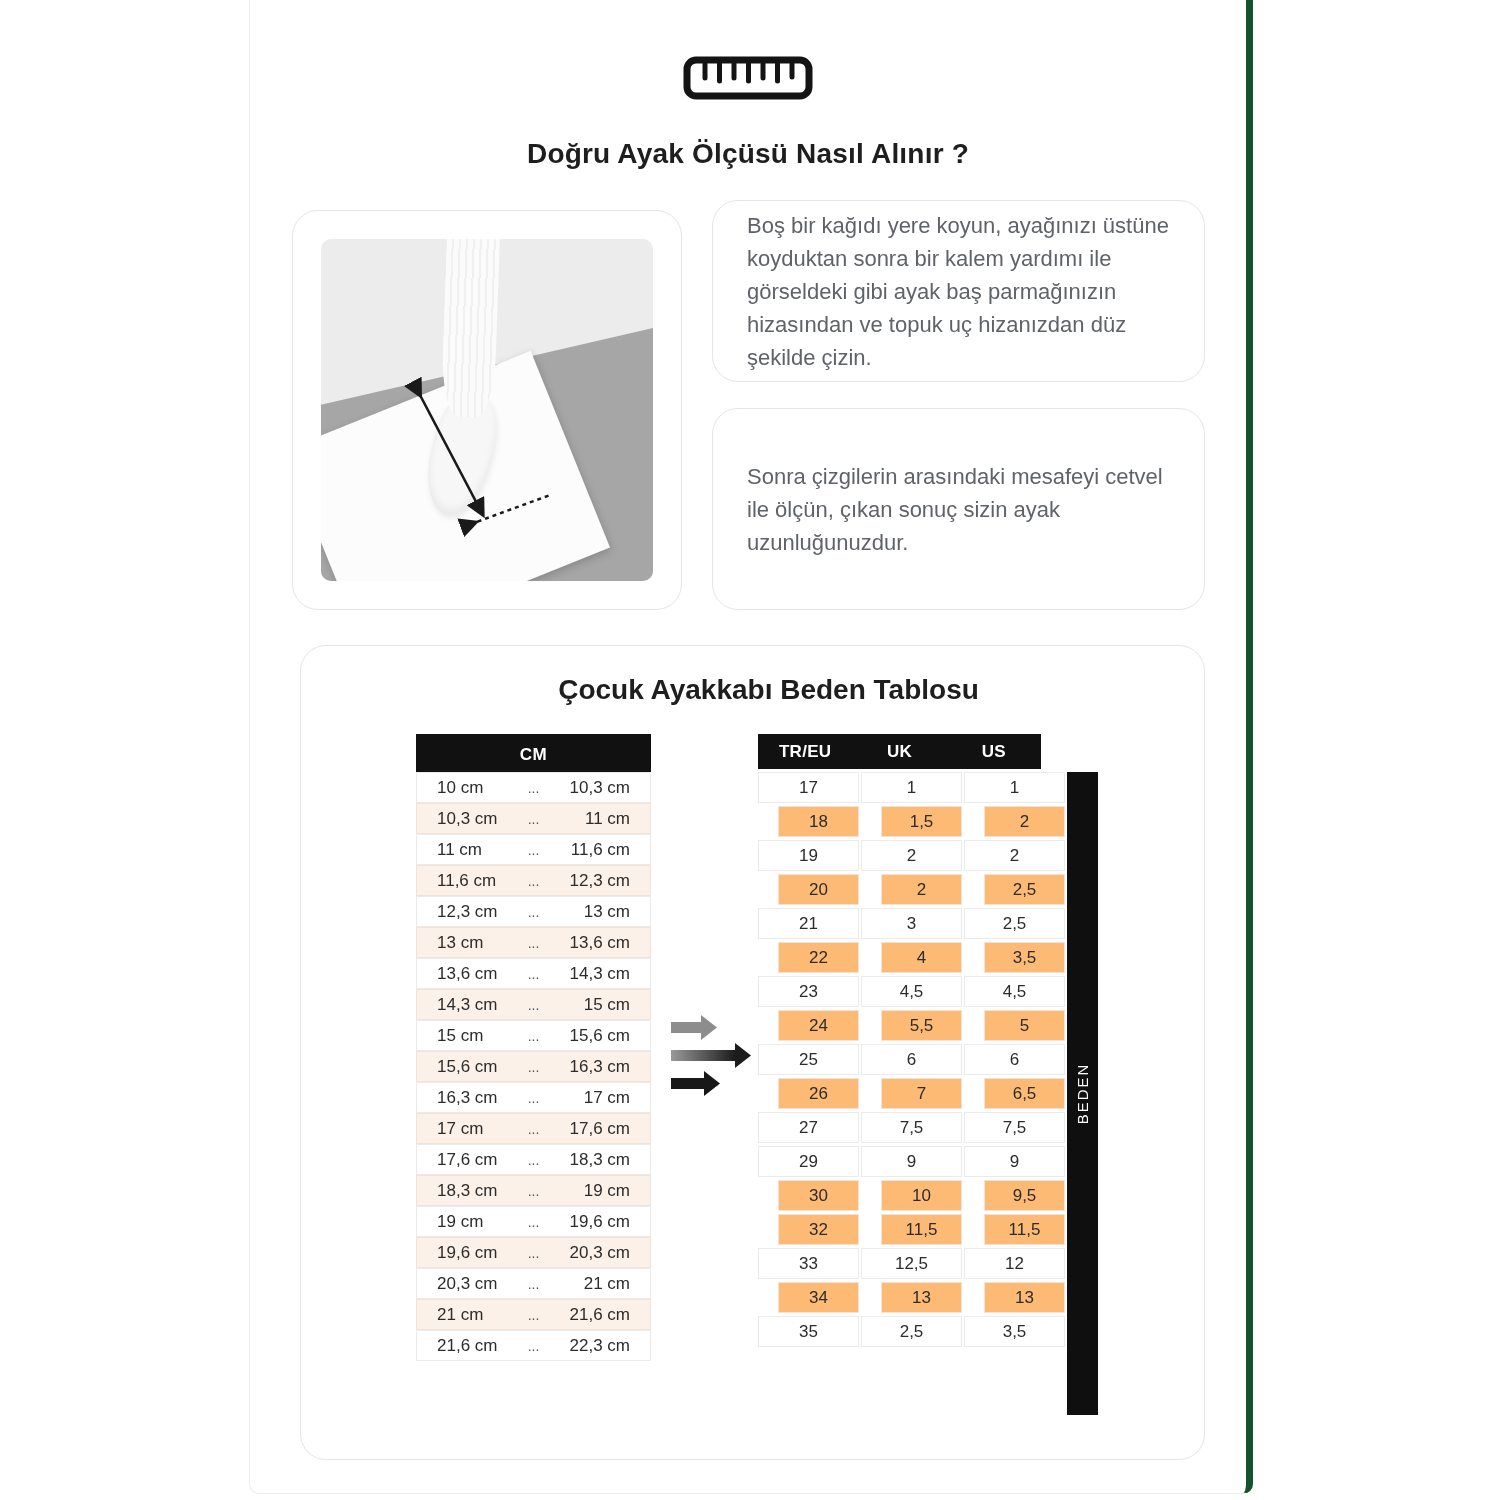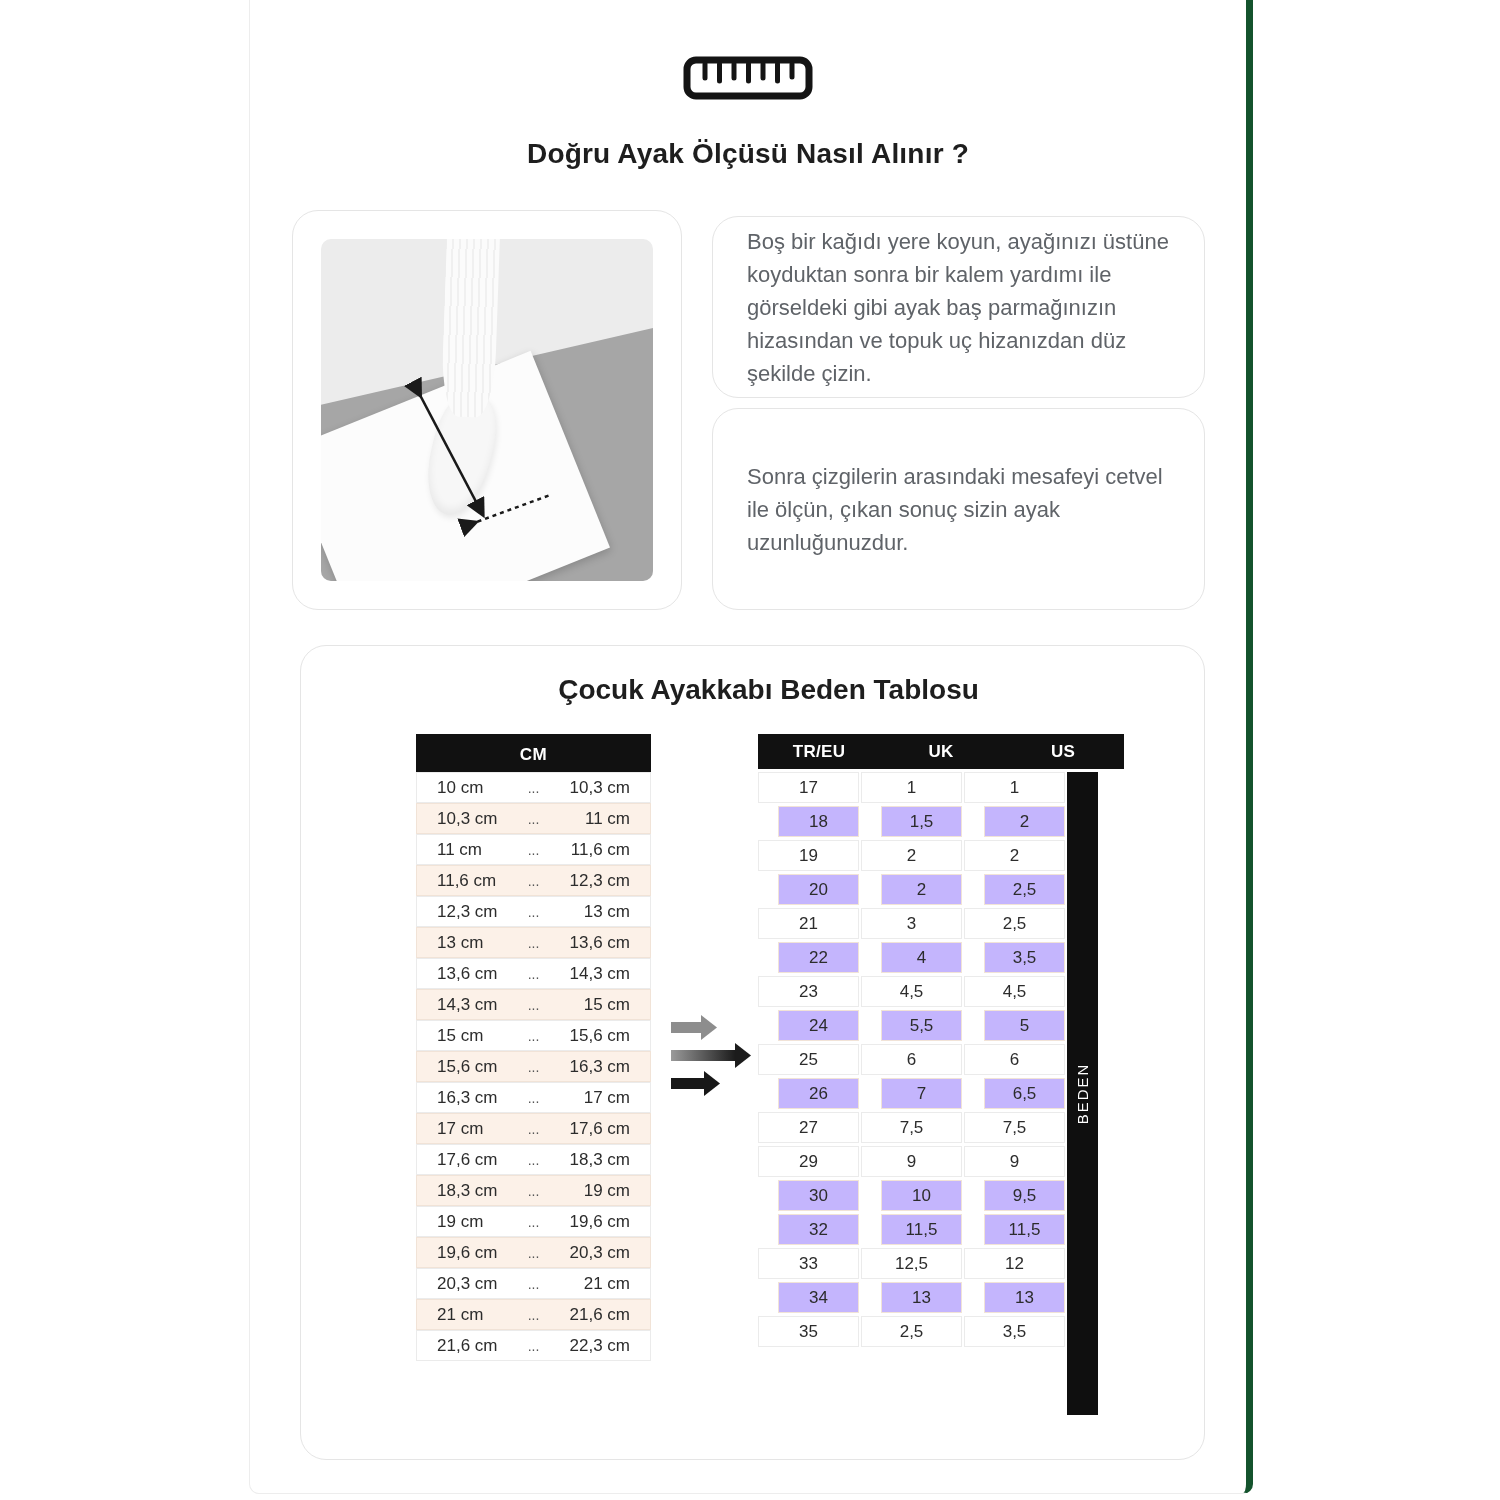--- a/index.html
+++ b/index.html
@@ -37,21 +37,21 @@
     position:absolute;left:37%;top:-4%;width:16%;height:56%;
     background:repeating-linear-gradient(90deg,#fbfbfb 0 5px,#f0f0f0 5px 7px);
     border-radius:0 0 34% 34%;transform:rotate(2deg);
   }
   .foot{
     position:absolute;left:33%;top:45%;width:18%;height:36%;background:#f7f7f7;
     border-radius:42% 42% 52% 52%;transform:rotate(14deg);
     box-shadow:inset 0 -5px 9px rgba(0,0,0,.06), 2px 3px 6px rgba(0,0,0,.08);
   }
   .measure{position:absolute;left:0;top:0;width:100%;height:100%;}
-  .card-text1{left:462px;top:216px;width:493px;height:182px;}
+  .card-text1{left:462px;top:200px;width:493px;height:182px;}
   .card-text2{left:462px;top:408px;width:493px;height:202px;}
   .card-text1 p,.card-text2 p{
     margin:0;font-size:22px;line-height:33px;color:#5f6368;
   }
   .text-inner{position:absolute;left:34px;right:30px;top:0;bottom:0;display:flex;align-items:center;}
   .card-table{left:50px;top:645px;width:905px;height:815px;}
   .section-title{
     position:absolute;top:28px;left:16px;width:100%;text-align:center;
     font-size:28px;font-weight:700;color:#1e1e1e;
   }
@@ -63,34 +63,34 @@
   .cm-body{position:absolute;left:115px;top:126px;width:235px;}
   .cm-row{
     display:flex;align-items:center;height:31px;margin-bottom:0;border:1px solid #ebebeb;
     background:#fff;box-sizing:border-box;font-size:17px;font-weight:500;color:#2c2c2c;
   }
   .cm-row.alt{background:#fcf1e8;border-color:#f1e3d7;}
   .cm-from{width:45%;text-align:left;padding-left:20px;box-sizing:border-box;}
   .cm-dots{width:10%;text-align:center;font-size:14px;color:#555;}
   .cm-to{width:45%;text-align:right;padding-right:20px;box-sizing:border-box;}
   .sz-header{
-    position:absolute;left:457px;top:88px;width:366px;height:35px;background:#111;display:flex;box-sizing:border-box;
+    position:absolute;left:457px;top:88px;width:283px;height:35px;background:#111;display:flex;box-sizing:border-box;
   }
   .sz-header span{
     flex:1;color:#fff;display:flex;align-items:center;justify-content:center;
     font-size:17px;font-weight:700;letter-spacing:.3px;
   }
   .sz-body{position:absolute;left:457px;top:126px;width:307px;}
   .sz-row{display:flex;height:31px;margin-bottom:3px;}
   .sz-cell{
     flex:1;margin-right:2px;border:1px solid #ebebeb;background:#fff;box-sizing:border-box;
     display:flex;align-items:center;justify-content:center;font-size:17px;font-weight:500;color:#2c2c2c;
   }
   .sz-cell:last-child{margin-right:0;}
-  .sz-row.alt .sz-cell{background:#c4b5fd;border-color:#f1e3d7;margin-left:20px;}
+  .sz-row.alt .sz-cell{background:#fdba74;border-color:#f1e3d7;margin-left:20px;}
   .beden-bar{
     position:absolute;left:766px;top:126px;width:31px;height:643px;background:#0f0f0f;
     display:flex;align-items:center;justify-content:center;
   }
   .beden-bar span{
     transform:rotate(-90deg);color:#fff;font-size:15px;letter-spacing:2px;white-space:nowrap;font-weight:500;
   }
   .arrows{position:absolute;left:370px;top:368px;}
 </style>
 </head>

